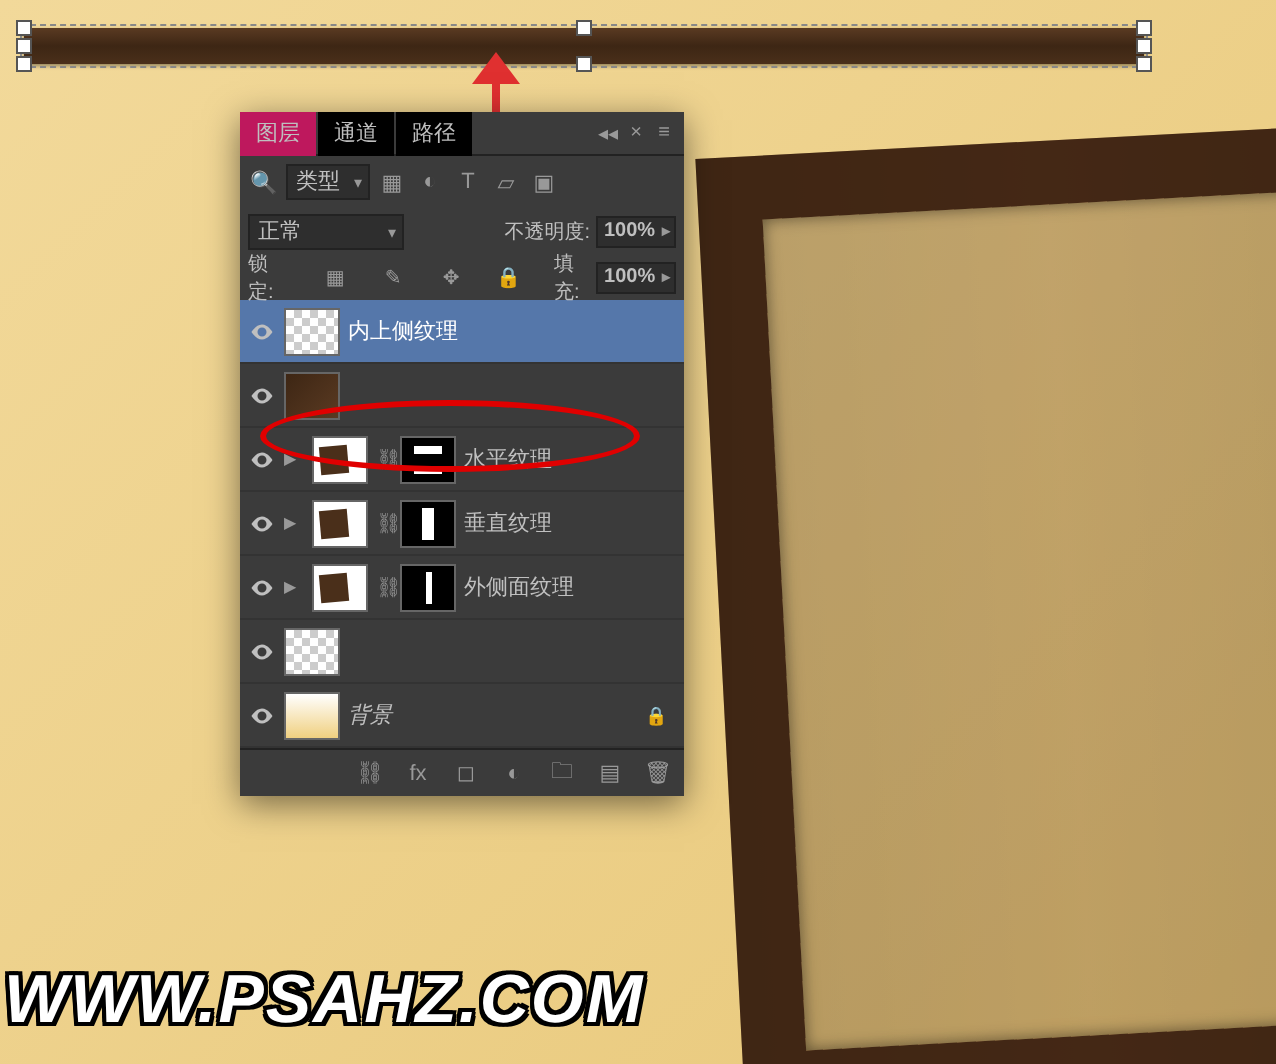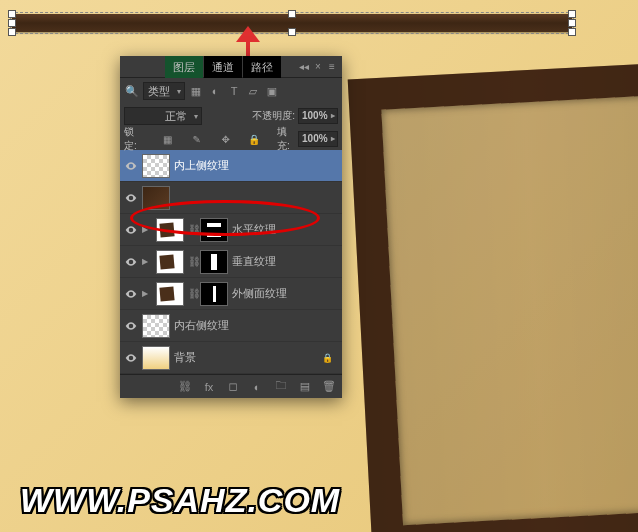--- a/index.html
+++ b/index.html
@@ -21,29 +21,29 @@
 .arrow-line { position:absolute; top:32px; left:246px; width:4px; height:170px; background:#e03030; }
 .arrow-head { position:absolute; top:26px; left:236px; width:0; height:0; border-left:12px solid transparent; border-right:12px solid transparent; border-bottom:16px solid #e03030; }
 
 
 .ellipse { position:absolute; top:200px; left:130px; width:190px; height:36px; border:3px solid #e00000; border-radius:50%; pointer-events:none; z-index:20; }
 
 
 .panel { position:absolute; top:56px; left:120px; width:222px; background:#3b3b3b; color:#bfbfbf; font-size:11px; box-shadow:0 4px 16px rgba(0,0,0,.5); z-index:10; }
 .panel-top { display:flex; align-items:center; height:22px; background:#3b3b3b; border-bottom:1px solid #222; }
 .tab { height:22px; line-height:22px; padding:0 8px; background:#000000; font-size:11px; cursor:pointer; margin-right:1px; }
-.tab.active { background:#14532d;margin-left:45px; }
+.tab.active { background:#be185d; }
 .panel-controls { margin-left:auto; display:flex; gap:2px; padding-right:4px; }
 .pc-btn { width:12px; height:12px; color:#999; font-size:10px; text-align:center; cursor:pointer; }
 .filter-row { display:flex; align-items:center; height:26px; padding:2px 4px; gap:3px; }
 .dropdown { background:#2e2e2e; border:1px solid #222; height:18px; line-height:16px; padding:0 14px 0 4px; color:#bfbfbf; position:relative; font-size:11px; cursor:pointer; }
 .dropdown::after { content:"▾"; position:absolute; right:3px; top:1px; font-size:8px; color:#999; }
 .filter-icn { width:16px; height:16px; display:flex; align-items:center; justify-content:center; color:#999; cursor:pointer; }
 
-.blend-row { display:flex; align-items:center; height:24px; padding:2px 4px; gap:4px;text-align:right; }
+.blend-row { display:flex; align-items:center; height:24px; padding:2px 4px; gap:4px; }
 .opacity-ctrl { margin-left:auto; display:flex; align-items:center; gap:3px; font-size:10px; }
 .pct-box { background:#2e2e2e; border:1px solid #222; width:40px; height:16px; line-height:14px; padding:0 10px 0 3px; font-size:10px; position:relative;font-weight:bold; }
 .pct-box::after { content:"▸"; position:absolute; right:2px; top:0; font-size:8px; color:#999; }
 
 .lock-row { display:flex; align-items:center; height:22px; padding:2px 4px; gap:16px; font-size:10px; }
 .lk-icn { width:14px; height:14px; display:flex; align-items:center; justify-content:center; color:#999; cursor:pointer; }
 
 .layers-list { background:#3b3b3b; }
 .layer { display:flex; align-items:center; height:32px; padding:0 4px; gap:4px; border-bottom:1px solid #333; cursor:pointer; }
 .layer.selected { background:#5577aa; color:#fff; }
@@ -60,21 +60,21 @@
 .mask-v { width:6px; height:16px; background:#fff; }
 .mask-side { width:3px; height:16px; background:#fff; }
 .link-spc { width:8px; text-align:center; font-size:10px; color:#999; }
 .layer-name { font-size:11px; flex:1; white-space:nowrap; overflow:hidden; }
 .group-arrow { width:10px; color:#999; cursor:pointer; font-size:8px; }
 .lock-ind { color:#999; font-size:9px; margin-left:auto; margin-right:4px; }
 
 .panel-footer { display:flex; align-items:center; height:24px; padding:0 6px; gap:10px; background:#3b3b3b; border-top:1px solid #222; justify-content:flex-end; }
 .ft-icn { width:14px; height:14px; color:#999; cursor:pointer; display:flex; align-items:center; justify-content:center; }
 
-.watermark { position:absolute; bottom:12px; left:20px; font-size:34px; font-weight:900; font-style:italic; color:#fff; text-shadow:2px 2px 0 #000,-2px -2px 0 #000,2px -2px 0 #000,-2px 2px 0 #000,0 2px 0 #000,2px 0 0 #000,0 -2px 0 #000,-2px 0 0 #000; letter-spacing:1px; z-index:30; }
+.watermark { position:absolute; bottom:12px; left:2px; font-size:34px; font-weight:900; font-style:italic; color:#fff; text-shadow:2px 2px 0 #000,-2px -2px 0 #000,2px -2px 0 #000,-2px 2px 0 #000,0 2px 0 #000,2px 0 0 #000,0 -2px 0 #000,-2px 0 0 #000; letter-spacing:1px; z-index:30; }
 </style>
 </head>
 <body>
 
 <div class="frame-main"></div>
 
 <div class="top-bar">
   <div class="sel-border"></div>
   <div class="handle tl"></div>
   <div class="handle tm"></div>
@@ -191,30 +191,29 @@
         </span>
         <span class="layer-name">外侧面纹理</span>
       </div>
       <div class="layer">
         <span class="vis">
           <svg viewBox="0 0 16 16" fill="currentColor">
             <path d="M8 3C4 3 1 8 1 8s3 5 7 5 7-5 7-5-3-5-7-5zm0 8a3 3 0 110-6 3 3 0 010 6z"></path>
           </svg>
         </span>
         <span class="thumb checker"></span>
-        <span class="layer-name">内右侧纹理</span>
       </div>
       <div class="layer">
         <span class="vis">
           <svg viewBox="0 0 16 16" fill="currentColor">
             <path d="M8 3C4 3 1 8 1 8s3 5 7 5 7-5 7-5-3-5-7-5zm0 8a3 3 0 110-6 3 3 0 010 6z"></path>
           </svg>
         </span>
         <span class="thumb gradient"></span>
-        <span class="layer-name" style="">背景</span>
+        <span class="layer-name" style="font-style:italic">背景</span>
         <span class="lock-ind">🔒</span>
       </div>
     </div>
 
   <div class="panel-footer">
     <span class="ft-icn">⛓</span>
     <span class="ft-icn">fx</span>
     <span class="ft-icn">◻</span>
     <span class="ft-icn">◐</span>
     <span class="ft-icn">🗀</span>

